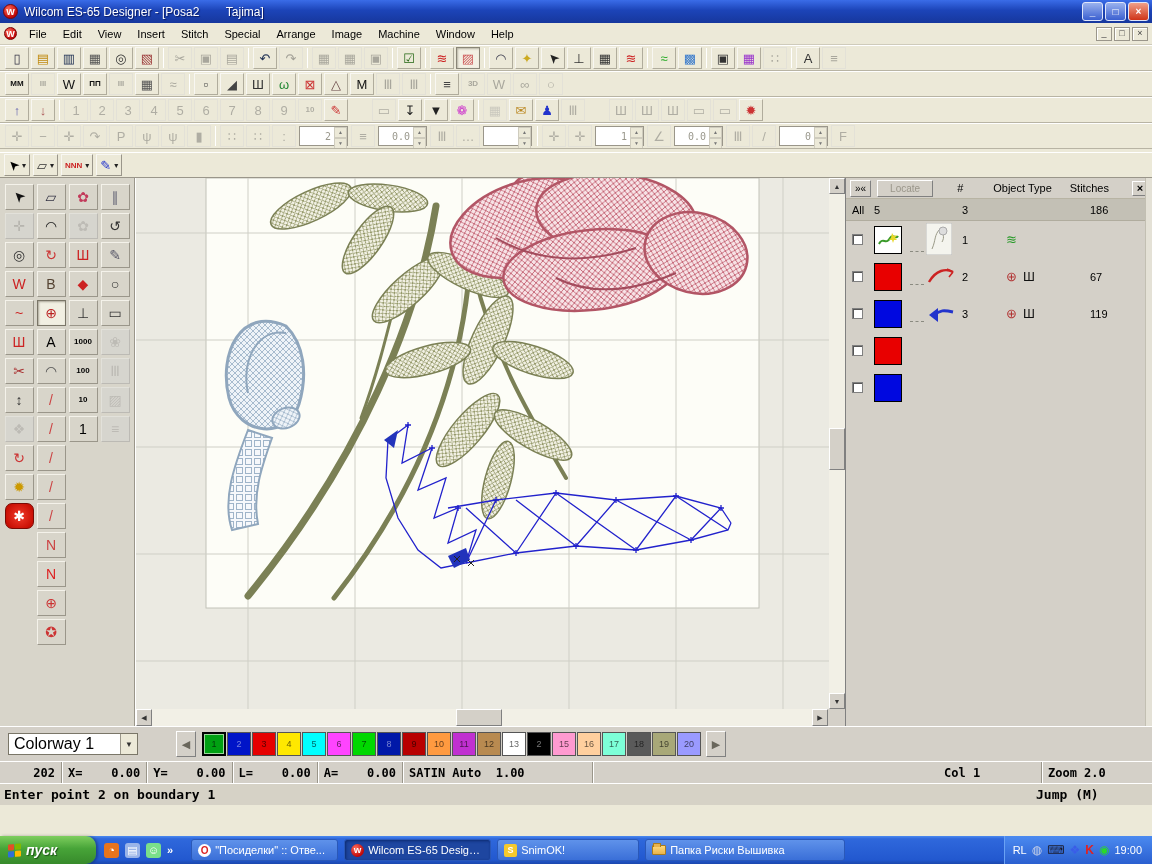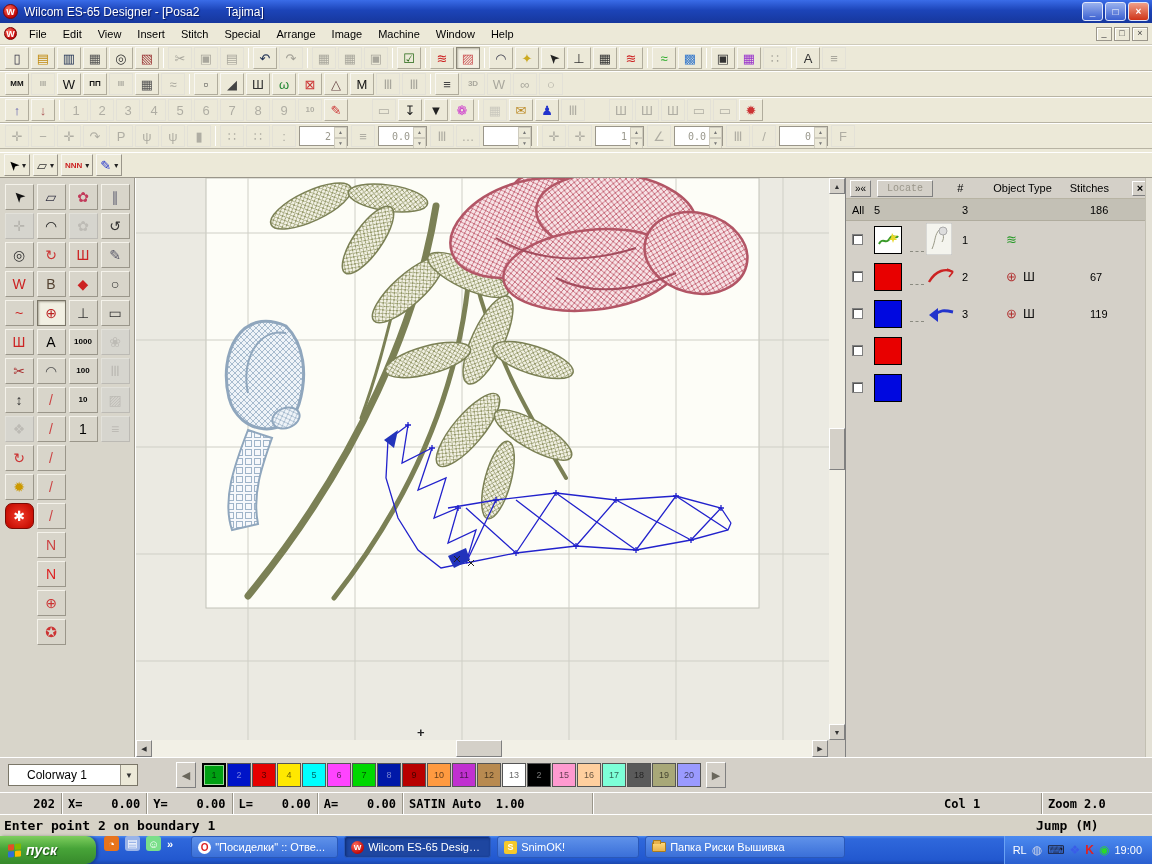--- a/index.html
+++ b/index.html
@@ -112,21 +112,21 @@
   .th { display:inline-flex; align-items:center; }
   .num { font-size:11px; }
   .ticon { font-size:13px; margin-right:6px; }
   .stit { font-size:11px; }
   .panel-strip { position:absolute; right:0; top:0; bottom:0; width:7px; background:#e4e1d6; border-left:1px solid #c2bfb2; }
 
   
   .colorbar { height:35px; flex:0 0 35px; background:#d4d0c8; border-top:1px solid #fff;
     display:flex; align-items:center; padding:0 8px; }
   .combo { width:130px; height:22px; background:#fff; border:1px solid #7a7668; display:flex; align-items:center; }
-  .combo .cv { flex:1; padding-left:18px; font-size:12px; }
+  .combo .cv { flex:1; padding-left:5px; font-size:16px; }
   .combo .cbtn { width:17px; height:100%; background:#ece9d8; border-left:1px solid #9a968a;
     font-size:8px; display:flex; align-items:center; justify-content:center; color:#333; }
   .pal-arrow { width:20px; height:26px; margin-left:38px; background:#d4d0c8; border:1px solid;
     border-color:#fff #808080 #808080 #fff; display:flex; align-items:center; justify-content:center;
     color:#6a675c; font-size:11px; }
   .pal-arrow.right { margin-left:4px; }
   .chips { display:flex; margin-left:6px; }
   .chip { width:24px; height:24px; margin-right:1px; border:1px solid #555; position:relative;
     display:flex; align-items:center; justify-content:center; }
   .chip span { font-size:9px; color:rgba(0,0,0,.62); }
@@ -137,22 +137,22 @@
     display:flex; align-items:stretch; font-family:"DejaVu Sans Mono",monospace; font-size:12px; font-weight:bold; }
   .seg { display:flex; align-items:center; padding:0 6px; border-right:1px solid #9a968a;
     box-shadow:1px 0 0 #fff; white-space:pre; }
   .seg.first { width:62px; justify-content:flex-end; }
   .spacer { flex:1 1 auto; }
   .promptbar { height:22px; flex:0 0 22px; background:#d6d2c6; border-top:1px solid #fff;
     display:flex; align-items:center; font-family:"DejaVu Sans Mono",monospace; font-size:13px; font-weight:bold; padding:0 4px; }
   .prompt-hint { margin-left:auto; width:112px; }
 
   
-  .taskbar { height:28px; flex:0 0 28px; display:flex; align-items:flex-start;
-    background:linear-gradient(180deg,#4b8af0 0%,#2f68dc 10%,#2258cf 85%,#1b47ad 100%); }
+  .taskbar { height:28px; flex:0 0 28px; display:flex; align-items:center;
+    background:linear-gradient(180deg,#4b8af0 0%,#2f68dc 10%,#2258cf 85%,#1b47ad 100%);margin-top:31px; }
   .startbtn { height:28px; width:96px; display:flex; align-items:center; gap:5px; padding-left:8px;
     background:linear-gradient(180deg,#7ece5e 0%,#47a438 45%,#378a2b 100%);
     border-radius:0 10px 10px 0; color:#fff; font-weight:bold; font-style:italic; font-size:14px;
     text-shadow:1px 1px 1px #1d5216; box-shadow:2px 0 3px rgba(0,0,0,.3); }
   .xpflag { width:13px; height:13px; display:grid; grid-template-columns:6px 6px; grid-template-rows:6px 6px; gap:1px; transform:skewY(-5deg); }
   .xpflag i { border-radius:1px; }
   .quick { display:flex; align-items:center; gap:6px; padding:0 8px; }
   .qicon { width:15px; height:15px; border-radius:3px; display:flex; align-items:center; justify-content:center;
     font-size:11px; color:#fff; }
   .chev { color:#fff; font-size:11px; font-weight:bold; }
@@ -855,21 +855,21 @@
         <div class="sbtn" style="left:0;top:0;height:17px;">◀</div>
         <div class="sthumb" style="left:320px;top:0;width:46px;height:17px;"></div>
         <div class="sbtn" style="right:0;top:0;height:17px;">▶</div>
       </div>
       <div class="corner"></div>
     </div>
 
     <div class="panel" style="position:relative;">
       <div class="panel-head">
         <div class="ph-btn">»«</div>
-        <div class="ph-btn dis" style="margin-left:6px;width:56px;justify-content:center;font-family:Liberation Mono, monospace;">Locate</div>
+        <div class="ph-btn dis" style="margin-left:6px;width:56px;justify-content:center;">Locate</div>
         <span class="ph-col" style="margin-left:24px;">#</span>
         <span class="ph-col" style="margin-left:30px;">Object Type</span>
         <span class="ph-col" style="margin-left:18px;">Stitches</span>
         <div class="ph-close">×</div>
       </div>
       <div class="panel-summary">
         <span>All</span>
         <span>5</span>
         <span></span>
         <span>3</span>

